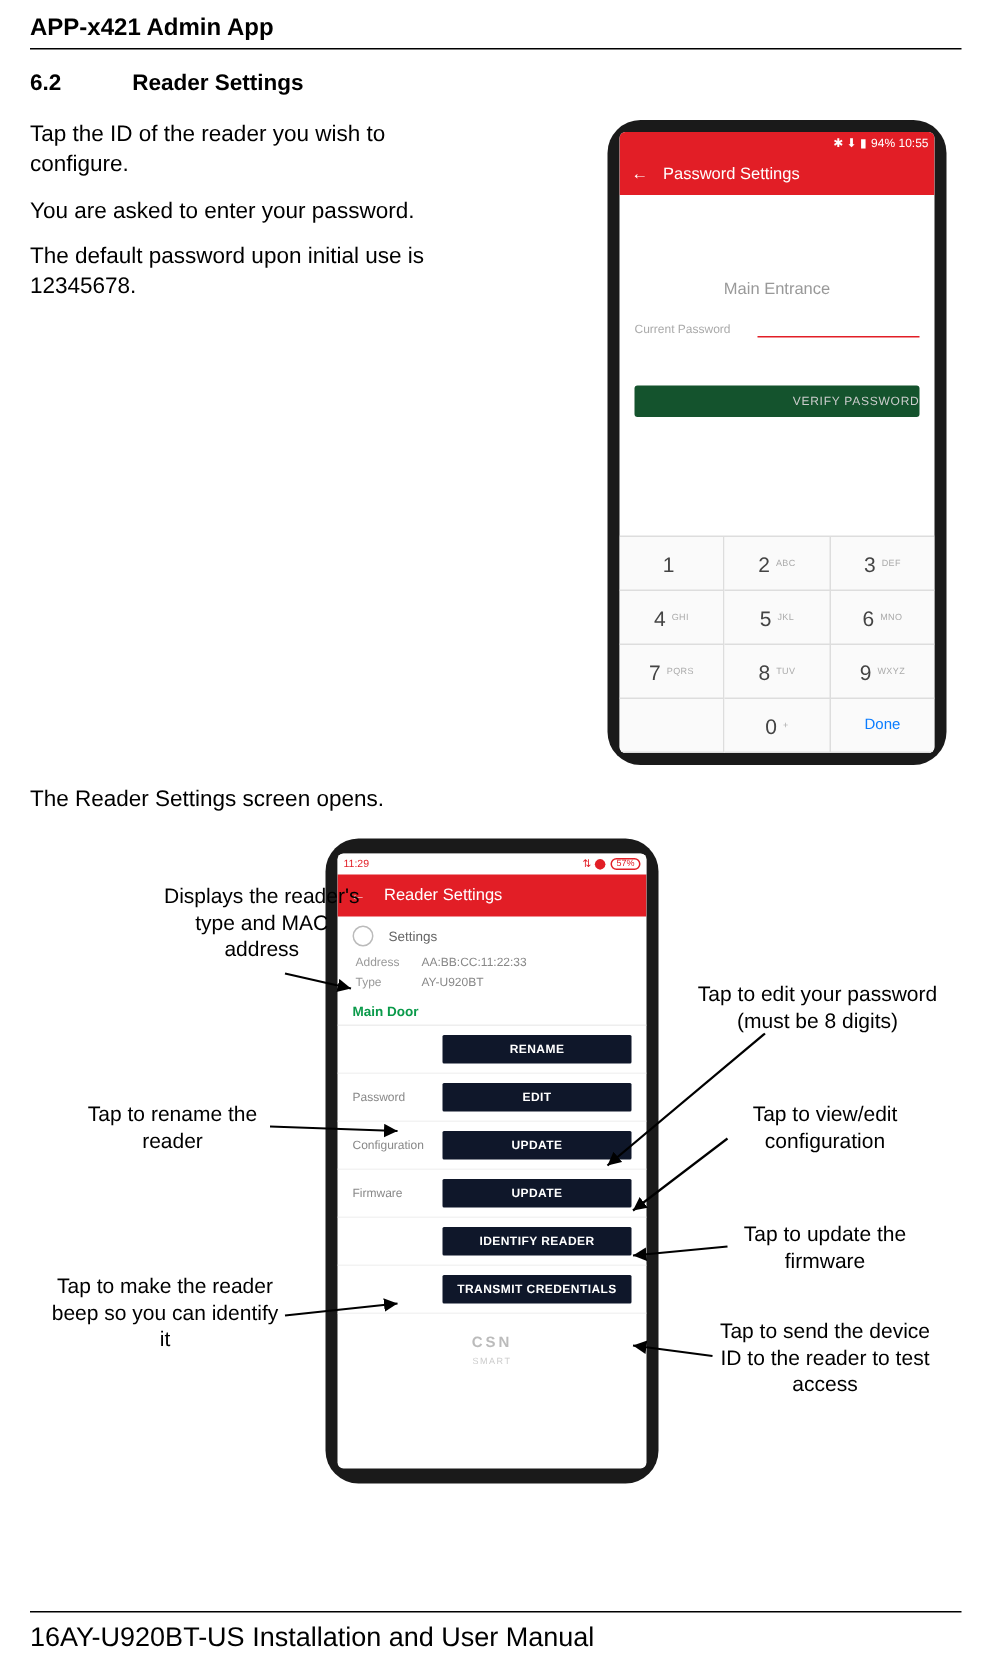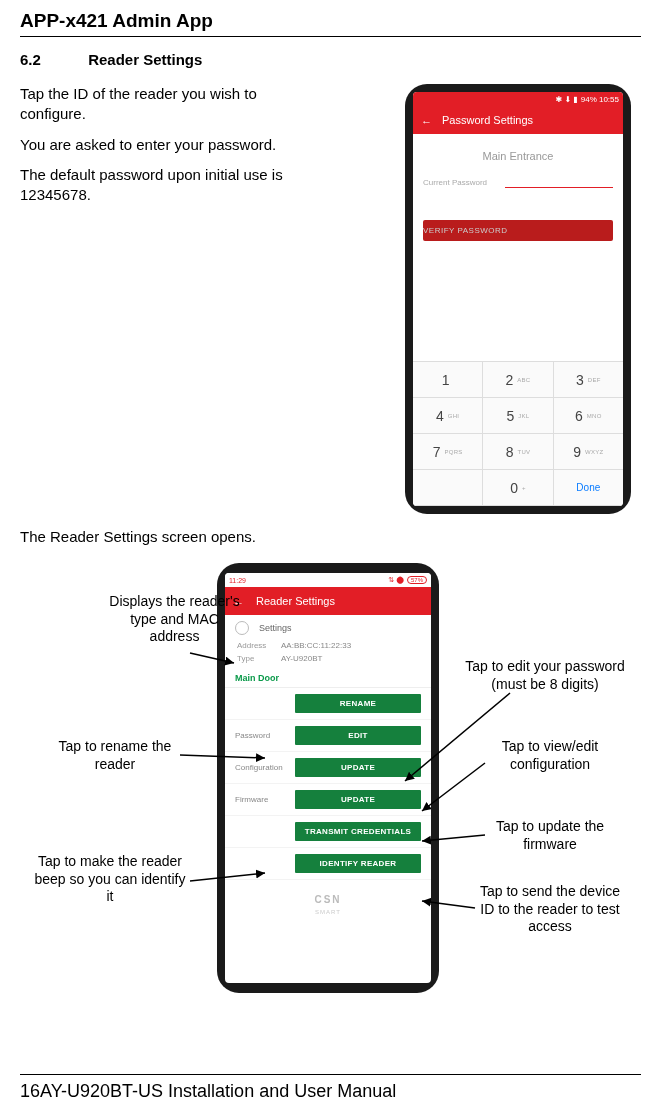--- a/index.html
+++ b/index.html
@@ -8,21 +8,21 @@
     width: 661px;
     height: 1112px;
     background: #fff;
     color: #000;
     position: relative;
     padding: 10px 20px;
     font-size: 14px;
   }
   .header {
     font-weight: bold;
-    font-size: 19px;
+    font-size: 16px;
     border-bottom: 1.5px solid #000;
     padding-bottom: 4px;
     margin-bottom: 14px;
   }
   .section-heading {
     font-weight: bold;
     font-size: 15px;
     margin-bottom: 16px;
   }
   .section-heading .num { display: inline-block; width: 64px; }
@@ -75,42 +75,43 @@
     padding: 0 8px;
     font-size: 11px;
     font-weight: 500;
     gap: 10px;
   }
   .main-entrance {
     text-align: center;
     color: #999;
     font-size: 11px;
     padding: 16px 0 10px;
+    margin-top: 41px;
   }
   .pwd-row {
     display: flex;
     align-items: center;
     padding: 4px 10px 2px;
     font-size: 8px;
     color: #aaa;
   }
   .pwd-line {
     flex: 1;
     border-bottom: 1px solid #e21e26;
     margin-left: 18px;
     height: 12px;
   }
   .verify-btn {
     margin: 30px 10px 4px;
-    text-align: left;
+    text-align: right;
     color: #ccc;
     font-size: 8px;
     letter-spacing: 0.5px;
     padding: 6px 0;
-    background: #b91c1c;
+    background: #14532d;
     border-radius: 2px;
   }
   .cancel-btn {
     margin: 0 10px 4px;
     text-align: center;
     color: #666;
     font-size: 8px;
     font-weight: bold;
     padding: 5px 0;
     background: #eee;
@@ -198,21 +199,21 @@
   .door-name {
     color:#0a9a4a; font-weight:bold; font-size:9px;
     padding:8px 10px 4px; border-bottom:1px solid #eee;
   }
   .action-row {
     display:flex; align-items:center; padding:6px 10px;
     font-size:8px; color:#888; border-bottom:1px solid #f3f3f3;
   }
   .action-row .albl { flex:0 0 60px;}
   .action-btn {
-    flex:1; background:#15803d; color:#fff; text-align:center;
+    flex:1; background:#0f172a; color:#fff; text-align:center;
     padding:5px 0; font-size:8px; font-weight:bold; letter-spacing:0.3px;
     border-radius:1px;
   }
   .csn-logo {
     text-align:center; color:#bbb; font-size:10px;
     letter-spacing:2px; padding:14px 0 4px; font-weight:bold;
   }
   .csn-sub { text-align:center; color:#ccc; font-size:6px; letter-spacing:1px;}
 
   .callout {
@@ -364,25 +365,25 @@
       <div class="action-row">
           <span class="albl">Configuration</span>
           <div class="action-btn">UPDATE</div>
         </div>
       <div class="action-row">
           <span class="albl">Firmware</span>
           <div class="action-btn">UPDATE</div>
         </div>
       <div class="action-row">
           <span class="albl"></span>
+          <div class="action-btn">IDENTIFY READER</div>
+        </div>
+      <div class="action-row">
+          <span class="albl"></span>
           <div class="action-btn">TRANSMIT CREDENTIALS</div>
-        </div>
-      <div class="action-row">
-          <span class="albl"></span>
-          <div class="action-btn">IDENTIFY READER</div>
         </div>
       <div class="csn-logo">CSN</div>
       <div class="csn-sub">SMART</div>
     </div>
   </div>
 
   <div class="callout" style="left:55px; top:30px; width:135px;margin-left:32px;">Displays the reader's type and MAC address</div>
   <div class="callout" style="left:30px; top:175px; width:130px;">Tap to rename the reader</div>
   <div class="callout" style="left:10px; top:290px; width:160px;">Tap to make the reader beep so you can identify it</div>
 

